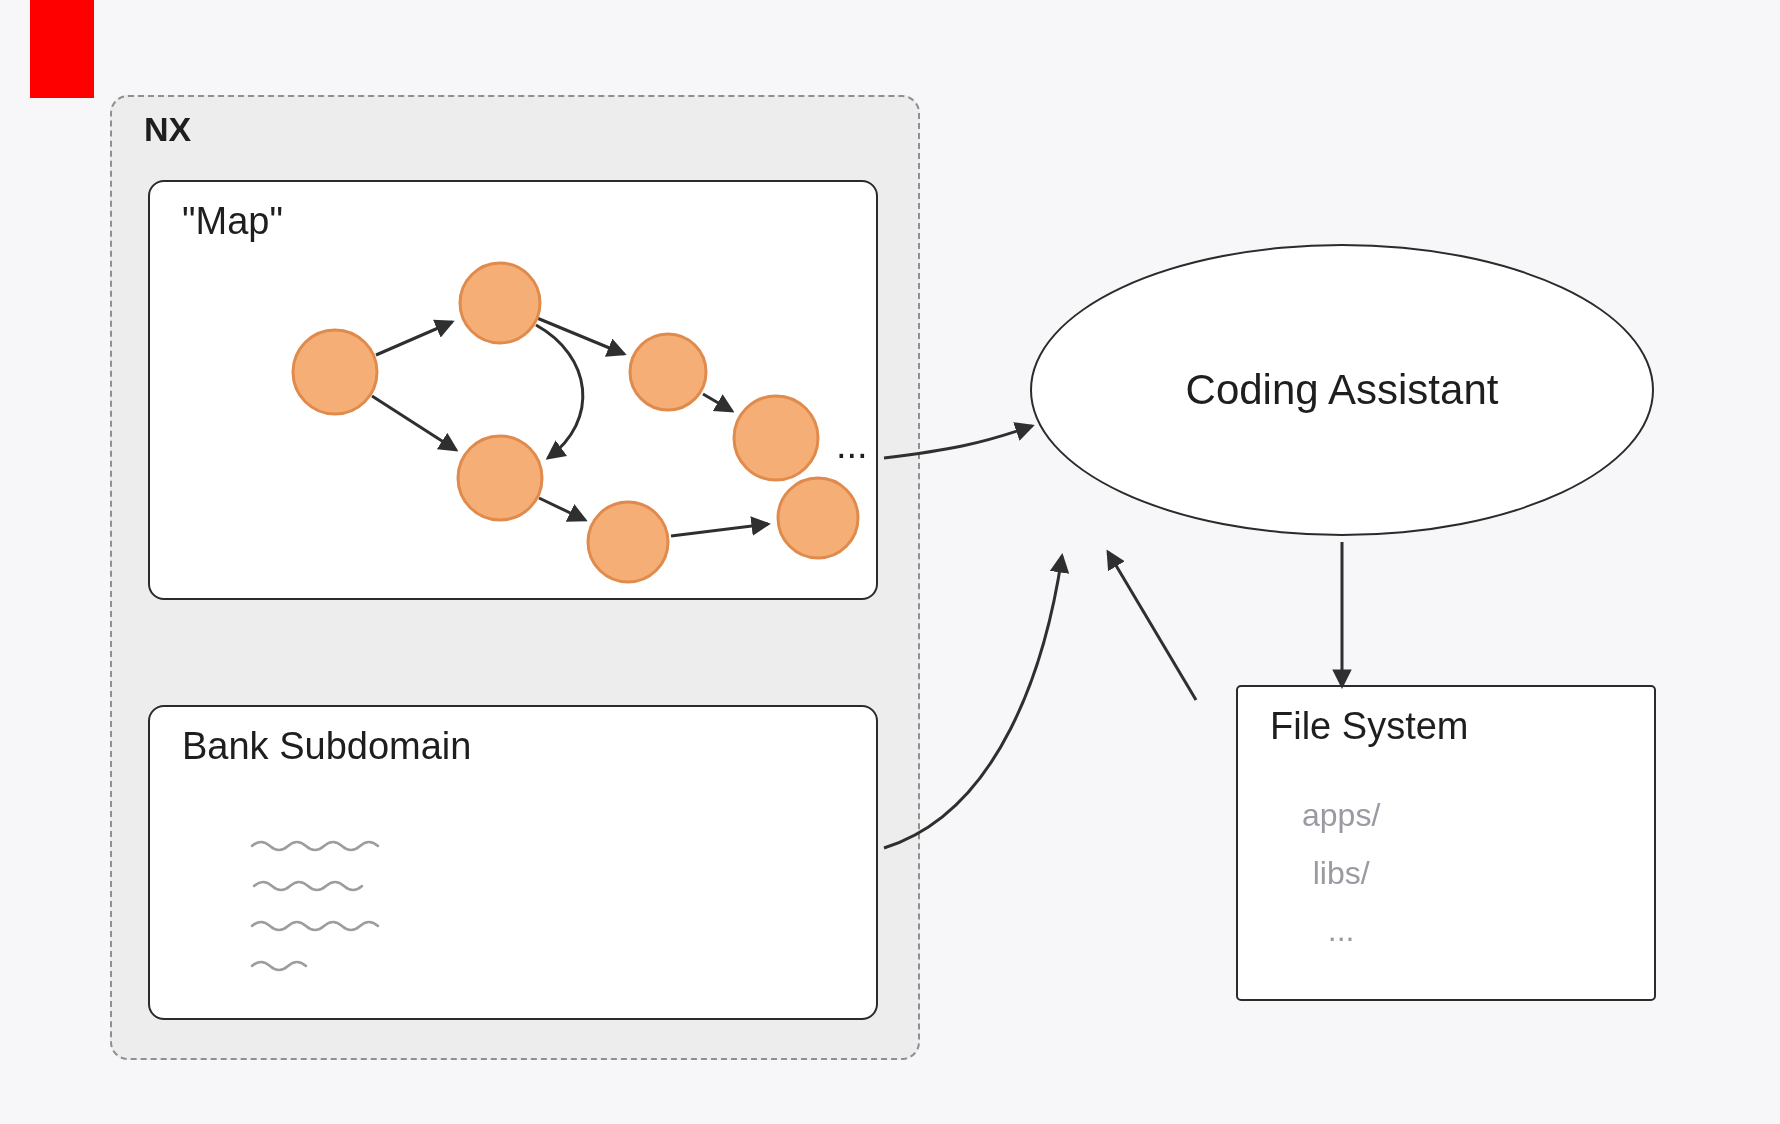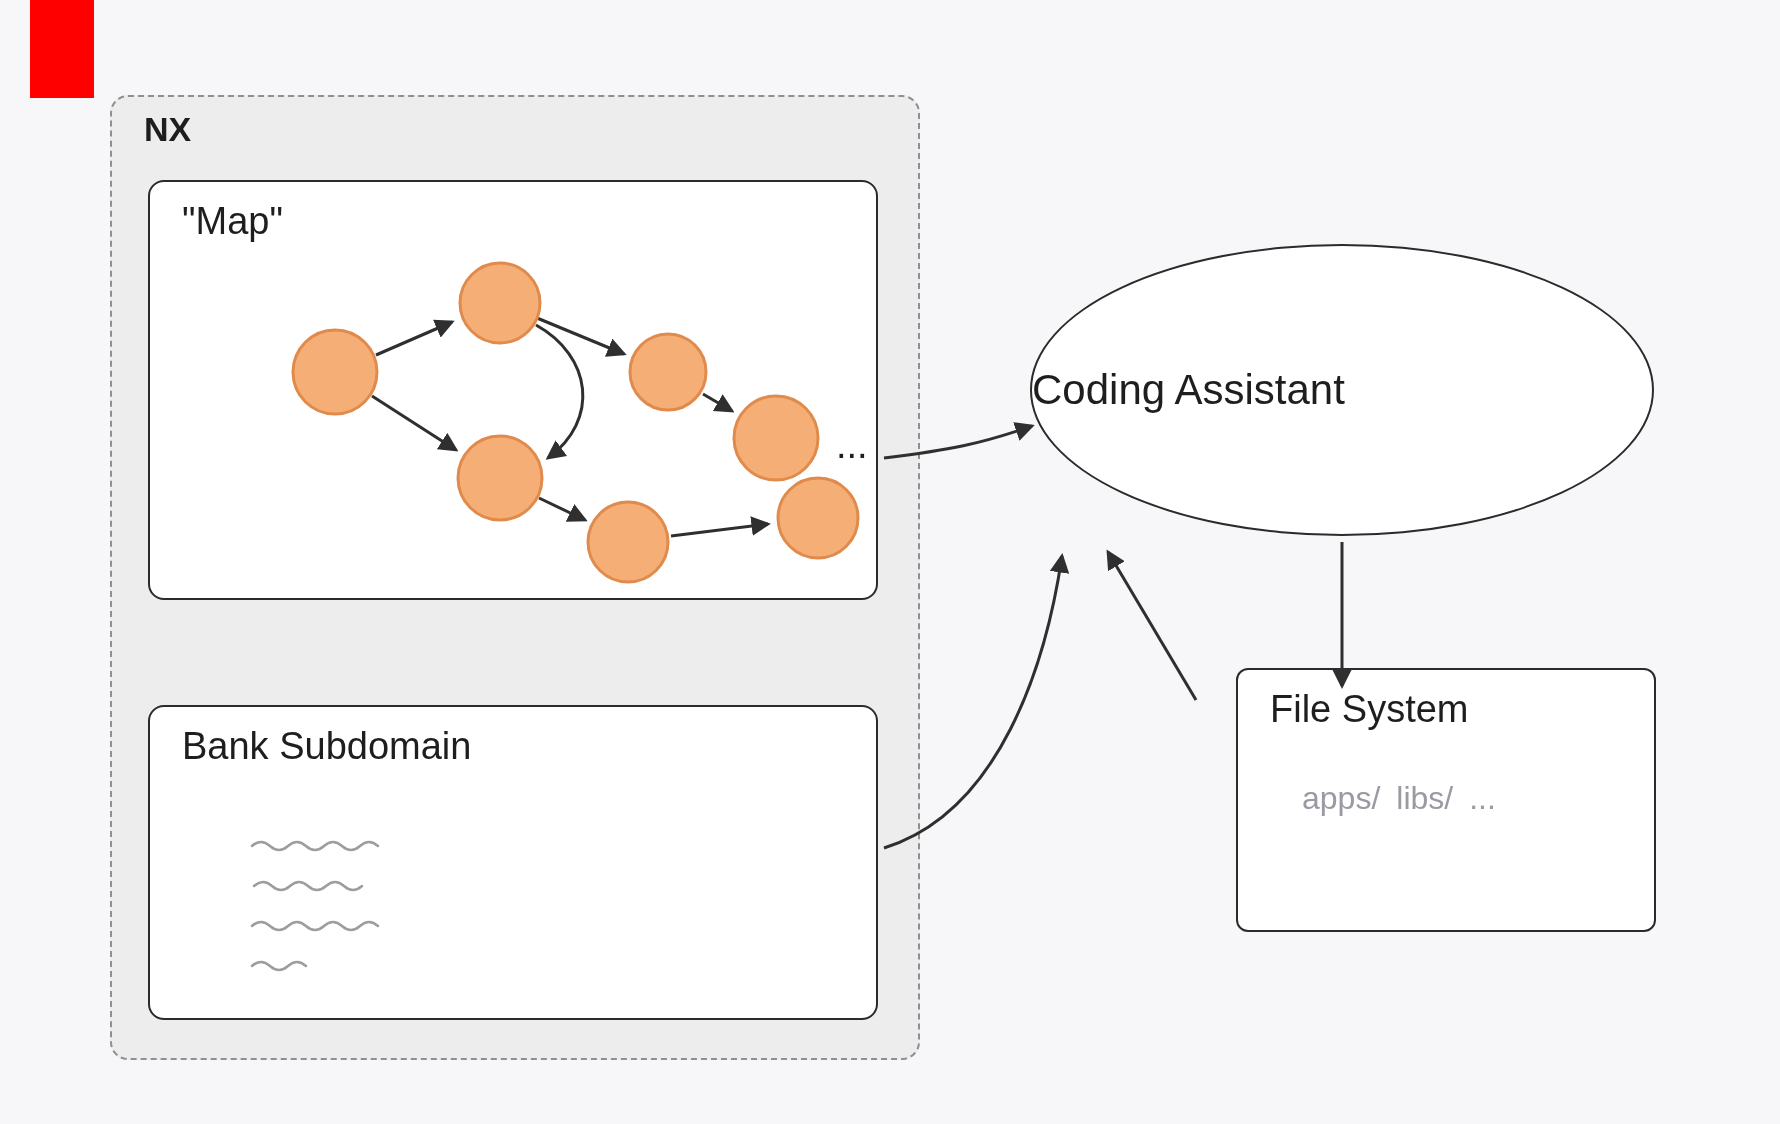--- a/index.html
+++ b/index.html
@@ -45,33 +45,33 @@
   .map-ellipsis {
     position: absolute; left: 836px; top: 424px;
     font-size: 38px; font-weight: 500; color: #1e1e1e;
   }
 
   .assistant-ellipse {
     position: absolute; left: 1030px; top: 244px; width: 624px; height: 292px;
     background: #ffffff;
     border: 2.5px solid #2b2b2b;
     border-radius: 50%;
-    display: flex; align-items: center; 
+    display: flex; align-items: center; justify-content: center;
   }
   .assistant-label { font-size: 42px; font-weight: 500; }
 
   .fs-box {
-    position: absolute; left: 1236px; top: 668px; width: 420px; height: 264px;
+    position: absolute; left: 1236px; top: 685px; width: 420px; height: 316px;
     background: #ffffff;
     border: 2.5px solid #2b2b2b;
-    border-radius: 12px;
+    border-radius: 5px;
   }
   .fs-entries {
     position: absolute; left: 64px; top: 108px;
-    display: flex; flex-direction: row; gap: 16px; text-align: center;
+    display: flex; flex-direction: column; gap: 16px; text-align: center;
   }
   .fs-entry { font-size: 32px; line-height: 1.3; color: #9a9aa2; }
 
   .overlay {
     position: absolute; left: 0; top: 0;
     pointer-events: none;
   }
 </style>
 </head>
 <body>

